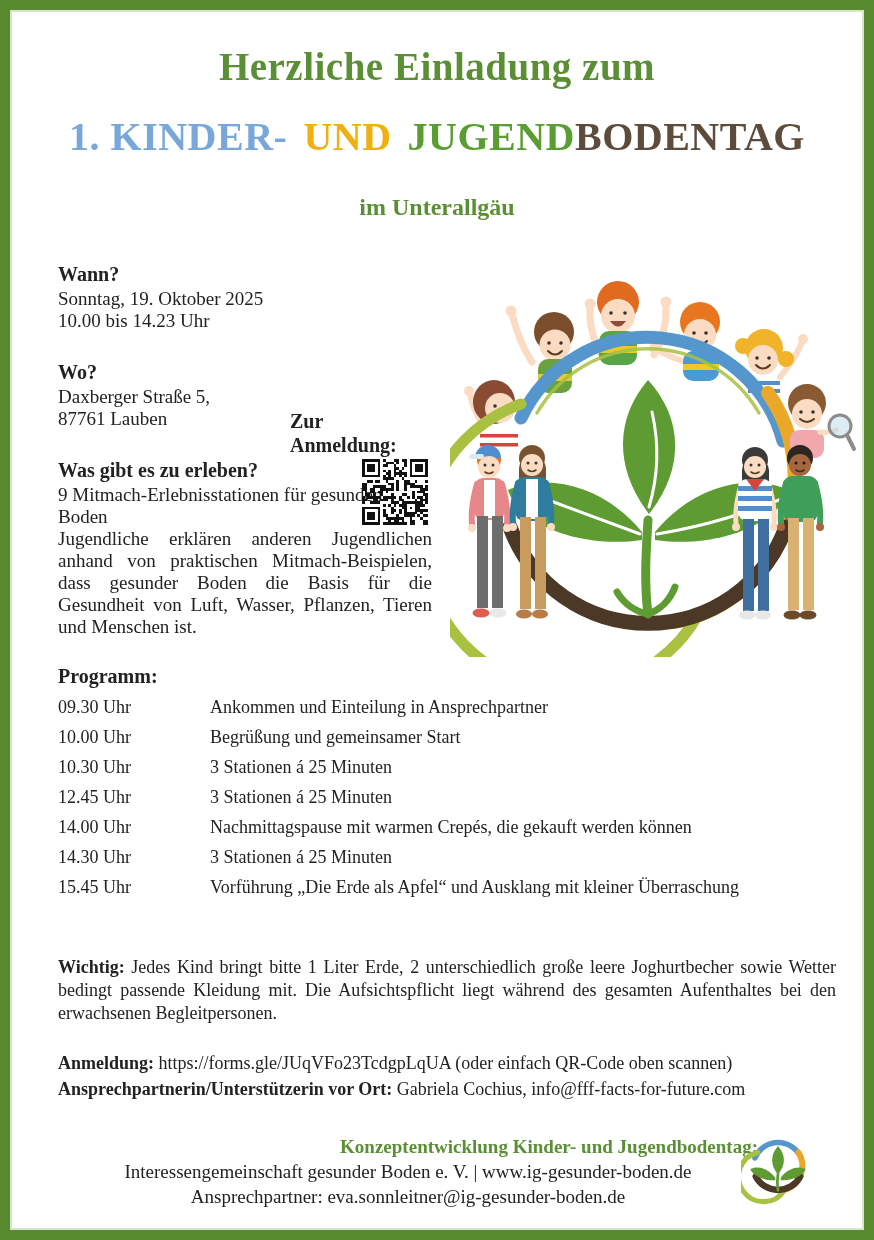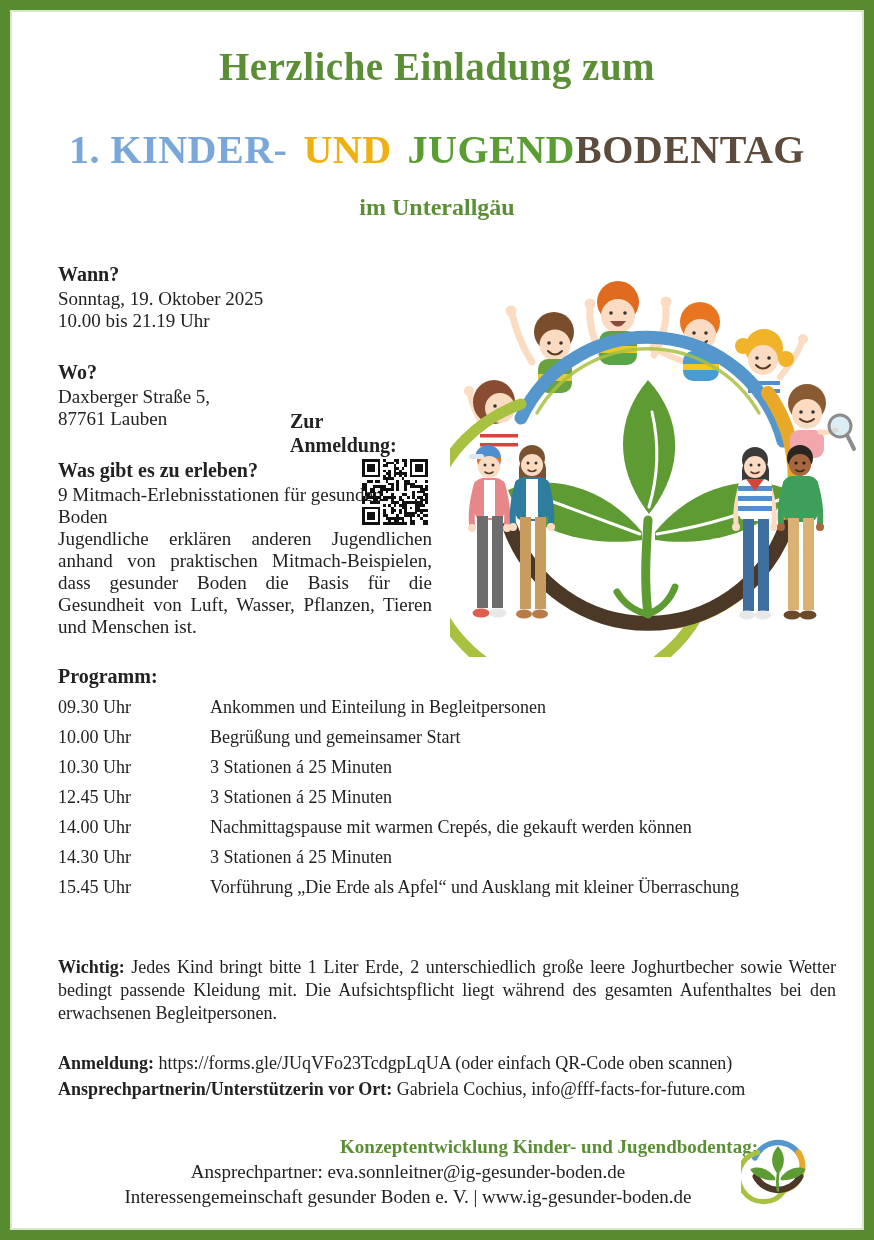--- a/index.html
+++ b/index.html
@@ -9,21 +9,21 @@
   }
   html,body{margin:0;padding:0;background:#fff;}
   .page{
     position:relative; width:874px; height:1240px; box-sizing:border-box;
     border:10px solid var(--border); background:#fff; overflow:hidden;
     font-family:Liberation Serif, serif; color:var(--text);
     box-shadow: inset 0 0 0 2px rgba(141,181,96,.35);
   }
   .center{left:0; right:0; text-align:center; position:absolute;}
   .invite-heading{top:34px; font-size:39px; font-weight:bold; color:var(--green); letter-spacing:.5px;}
-  .main-title{top:116px; font-size:40px; font-weight:bold; letter-spacing:.5px; white-space:nowrap;}
+  .main-title{top:103px; font-size:40px; font-weight:bold; letter-spacing:.5px; white-space:nowrap;}
   .main-title .seg{display:inline-block;}
   .seg.sp{margin-right:16px;}
   .t-blue{color:var(--title_blue);} .t-yellow{color:var(--title_yellow);}
   .t-green{color:var(--title_green);} .t-brown{color:var(--title_brown);}
   .subtitle{top:184px; font-size:24px; font-weight:bold; color:var(--green);}
   .col-left{position:absolute; left:48px; top:252px; width:374px; font-size:19px; line-height:22px;}
   .sec{margin-bottom:28px;}
   .sec h3{margin:0 0 2px 0; font-size:20px; line-height:24px; font-weight:bold; color:var(--text);}
   .sec p{margin:0;}
   .just{text-align:justify;}
@@ -52,21 +52,21 @@
   <div class="center main-title">
     <span class="seg sp t-blue">1. KINDER-</span><span class="seg sp t-yellow">UND</span><span class="seg t-green">JUGEND</span><span class="seg t-brown">BODENTAG</span>
   </div>
 
   <div class="center subtitle">im Unterallgäu</div>
 
   <div class="col-left">
     <div class="sec">
       <h3>Wann?</h3>
       <p>Sonntag, 19. Oktober 2025</p>
-      <p>10.00 bis 21.19 Uhr</p>
+      <p>10.00 bis 14.23 Uhr</p>
     </div>
     <div class="sec">
       <h3>Wo?</h3>
       <p>Daxberger Straße 5,</p>
       <p>87761 Lauben</p>
     </div>
     <div class="sec">
       <h3>Was gibt es zu erleben?</h3>
       <p>9 Mitmach-Erlebnisstationen für gesunden Boden</p>
       <p class="just">Jugendliche erklären anderen Jugendlichen anhand von praktischen Mitmach-Beispielen, dass gesunder Boden die Basis für die Gesundheit von Luft, Wasser, Pflanzen, Tieren und Menschen ist.</p>
@@ -484,21 +484,21 @@
       <rect x="353" y="256" width="11" height="92" fill="#d8b173"></rect>
       <ellipse cx="342" cy="353" rx="8.5" ry="4.5" fill="#6b4a2b"></ellipse>
       <ellipse cx="358" cy="353" rx="8.5" ry="4.5" fill="#6b4a2b"></ellipse>
     </g>
   </svg>
 
   <div class="program">
     <h3>Programm:</h3>
     <div class="prow">
       <span>09.30 Uhr</span>
-      <span>Ankommen und Einteilung in Begleitpersonen</span>
+      <span>Ankommen und Einteilung in Ansprechpartner</span>
     </div>
     <div class="prow">
       <span>10.00 Uhr</span>
       <span>Begrüßung und gemeinsamer Start</span>
     </div>
     <div class="prow">
       <span>10.30 Uhr</span>
       <span>3 Stationen á 25 Minuten</span>
     </div>
     <div class="prow">
@@ -528,24 +528,24 @@
       <b>Anmeldung: </b><a class="linkish">https://forms.gle/JUqVFo23TcdgpLqUA</a><span> (oder einfach QR-Code oben scannen)</span>
     </div>
     <div>
       <b>Ansprechpartnerin/Unterstützerin vor Ort: </b><span>Gabriela Cochius, </span><a class="linkish">info@fff-facts-for-future.com</a>
     </div>
   </div>
 
   <div class="footer">
     <div class="fh">Konzeptentwicklung Kinder- und Jugendbodentag:</div>
     <div>
+      <span>Interessengemeinschaft gesunder Boden e. V. | </span><a class="linkish">www.ig-gesunder-boden.de</a>
+    </div>
+    <div>
       <span>Ansprechpartner: </span><a class="linkish">eva.sonnleitner@ig-gesunder-boden.de</a>
-    </div>
-    <div>
-      <span>Interessengemeinschaft gesunder Boden e. V. | </span><a class="linkish">www.ig-gesunder-boden.de</a>
     </div>
   </div>
 
   <svg class="logo" viewBox="0 0 80 84" aria-hidden="true">
     <path d="M15,29 A27,27 0 0 1 65,29" stroke="var(--arc_blue)" stroke-width="6" fill="none" stroke-linecap="round"></path>
     <path d="M62,23 A27,27 0 0 1 49,63" stroke="var(--arc_yellow)" stroke-width="6.5" fill="none" stroke-linecap="round"></path>
     <path d="M18,23 A27,27 0 1 0 47,64" stroke="var(--arc_olive)" stroke-width="5.5" fill="none" stroke-linecap="round"></path>
     <path d="M16,49 A27,27 0 0 0 64,49" stroke="var(--arc_brown)" stroke-width="7" fill="none" stroke-linecap="round"></path>
     <path d="M40,16 C48,25 49,36 40,47 C31,36 32,25 40,16 Z" fill="var(--plant)"></path>
     <path d="M37,50 C29,40 18,37 10,41 C13,49 27,54 37,53 Z" fill="var(--plant)"></path>

